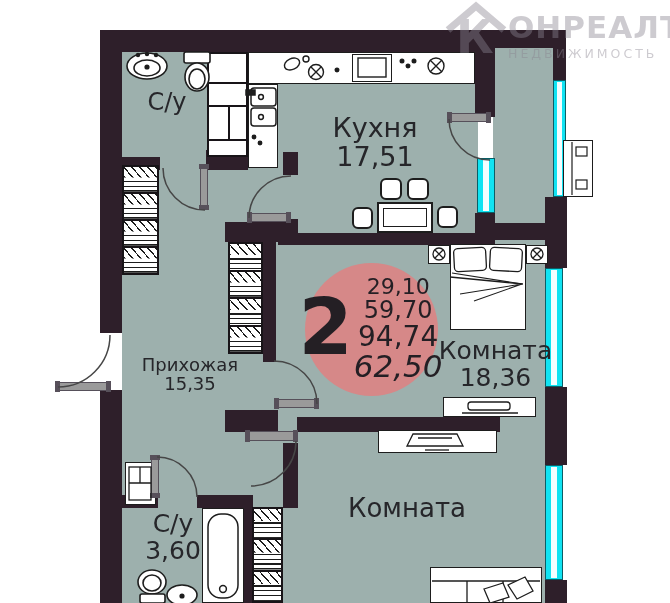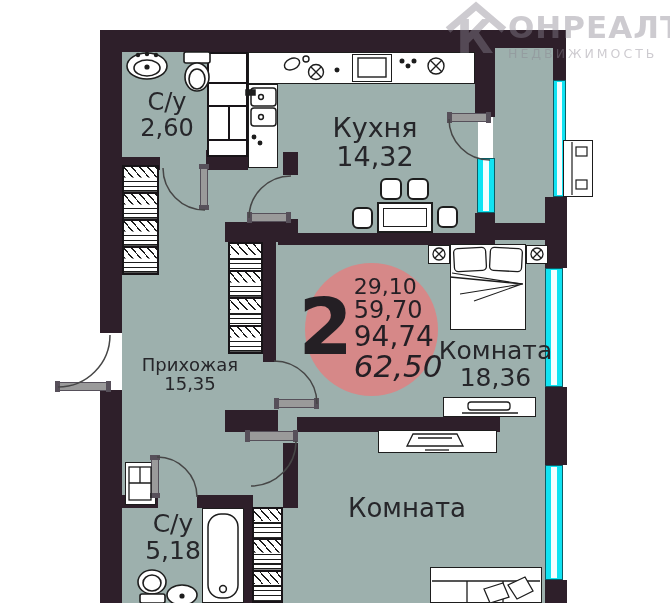--- a/index.html
+++ b/index.html
@@ -25,21 +25,21 @@
       repeating-linear-gradient(0deg,#1c1c1c 0 1.3px,transparent 1.3px 4.8px) left bottom/100% 55% no-repeat,
       #fff;}
   .wcell:last-child{border-bottom:none;}
   .shline{position:absolute;background:#181418;}
   .room-label{position:absolute;text-align:center;line-height:1.08;}
   .room-label .nm,.room-label .ar{display:block;}
   .overlay{position:absolute;left:0;top:0;pointer-events:none;}
   .badge{position:absolute;left:305px;top:263px;width:133px;height:133px;border-radius:50%;
          background:#d68888;display:flex;align-items:center;justify-content:center;color:#241f24;}
   .badge .big{font-size:78px;font-weight:bold;line-height:1;margin:-6px 1px 0 -2px;}
-  .badge .col{display:flex;flex-direction:column;align-items:flex-start;line-height:1.02;}
+  .badge .col{display:flex;flex-direction:column;align-items:center;line-height:1.02;}
   .badge .a1{font-size:22px;} .badge .a2{font-size:24px;}
   .badge .a3{font-size:28px;} .badge .a4{font-size:31px;font-style:italic;}
   .watermark{position:absolute;left:444px;top:0px;width:226px;opacity:.42;color:#8a8490;
              display:flex;align-items:flex-start;z-index:50;}
   .wm-logo{position:relative;width:64px;height:66px;flex:0 0 auto;}
   .wm-logo span{position:absolute;left:12px;top:10px;font-size:46px;font-weight:bold;}
   .wm-text{display:flex;flex-direction:column;margin-top:12px;}
   .wm-brand{font-size:31px;font-weight:bold;letter-spacing:1px;line-height:1;}
   .wm-tag{font-size:12.5px;letter-spacing:3px;margin-top:3px;}
 </style>
@@ -234,37 +234,36 @@
     </g>
     <g stroke="#1d1d1d" stroke-width="1.2" fill="none">
       <path d="M572,142 L572,195"></path>
       <rect x="576" y="147" width="11" height="9"></rect>
       <rect x="576" y="180" width="11" height="9"></rect>
     </g>
   </svg>
 
   <div class="room-label" style="left:122px;top:90px;width:90px;font-size:24px;">
     <span class="nm">С/у</span>
-    <span class="ar">2,60</span>
   </div>
   <div class="room-label" style="left:305px;top:113px;width:140px;font-size:27px;">
     <span class="nm">Кухня</span>
-    <span class="ar">14,32</span>
+    <span class="ar">17,51</span>
   </div>
   <div class="room-label" style="left:428px;top:337px;width:135px;font-size:25px;">
     <span class="nm">Комната</span>
     <span class="ar">18,36</span>
   </div>
   <div class="room-label" style="left:120px;top:355px;width:140px;font-size:18px;">
     <span class="nm">Прихожая</span>
     <span class="ar">15,35</span>
   </div>
   <div class="room-label" style="left:128px;top:510px;width:90px;font-size:25px;">
     <span class="nm">С/у</span>
-    <span class="ar">5,18</span>
+    <span class="ar">3,60</span>
   </div>
   <div class="room-label" style="left:342px;top:494px;width:130px;font-size:26px;">
     <span class="nm">Комната</span>
   </div>
 
   <div class="badge">
     <span class="big">2</span>
     <span class="col">
       <span class="a1">29,10</span>
       <span class="a2">59,70</span>

